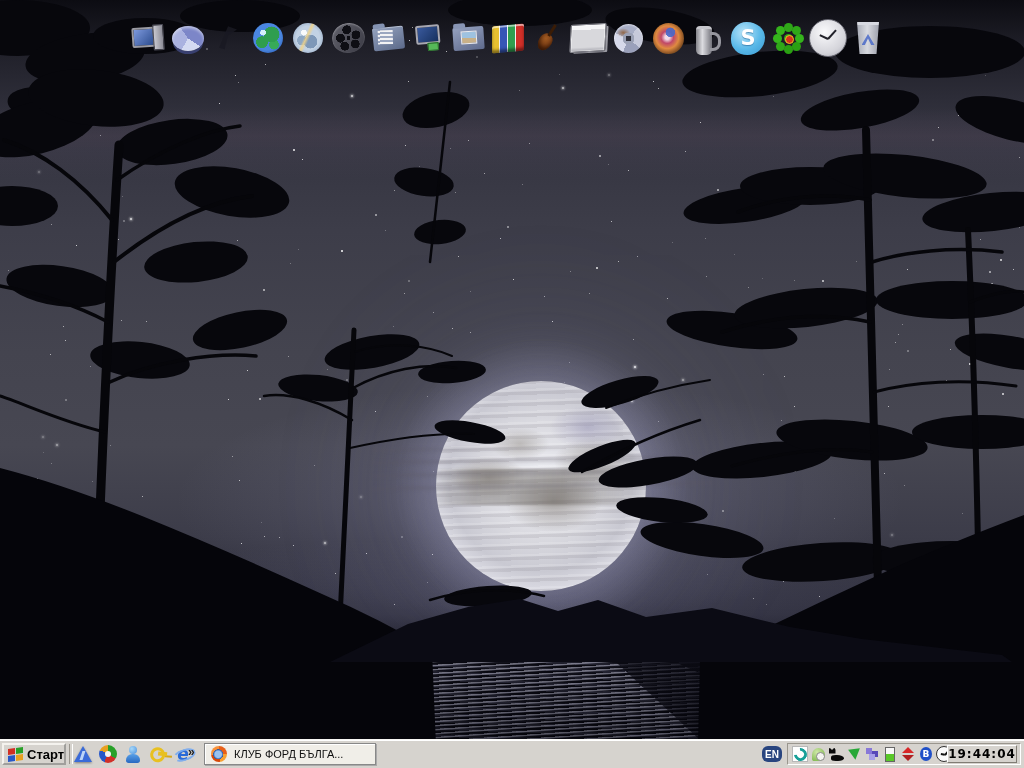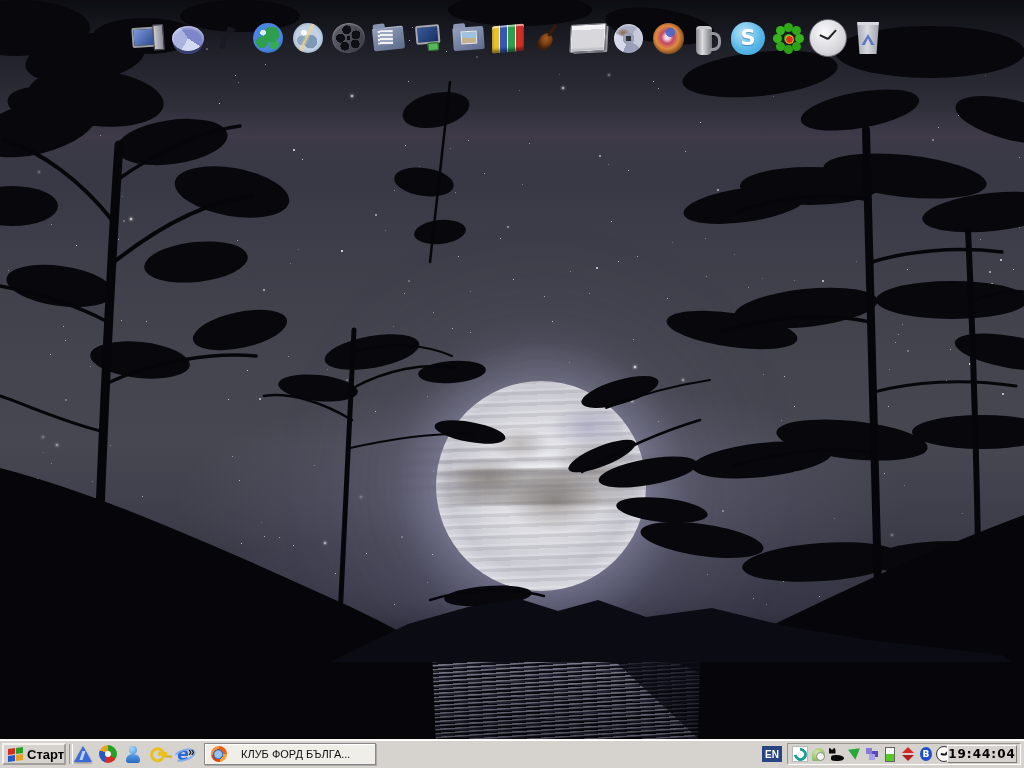--- a/index.html
+++ b/index.html
@@ -220,29 +220,29 @@
   .art-yellow-keys-icon::after{content:"";position:absolute;left:9px;top:8px;width:9px;height:4px;background:#e8c020;
     box-shadow:6px 2px 0 -1px #d8a818;transform:rotate(20deg);}
   .art-internet-explorer-icon{width:20px;height:20px;display:flex;align-items:center;justify-content:center;}
   .art-internet-explorer-icon .glyph{color:#2a6ad8;font-weight:bold;font-style:italic;font-size:17px;line-height:1;
     font-family:"DejaVu Sans",sans-serif;}
   .art-internet-explorer-icon::after{content:"";position:absolute;left:0;top:5px;width:19px;height:8px;border-radius:50%;
     border:2px solid rgba(120,170,240,.9);border-left-color:rgba(0,0,0,0);transform:rotate(-18deg);}
 
   .task-button{position:absolute;left:204px;top:3px;width:172px;height:22px;box-sizing:border-box;
     background:#f0eee8;border:1px solid #888;box-shadow:inset 1px 1px 0 #fff,1px 1px 0 #aaa;
-    display:flex;align-items:center;gap:14px;padding:0 6px;cursor:pointer;}
+    display:flex;align-items:center;gap:7px;padding:0 6px;cursor:pointer;}
   .task-title{font-size:11px;color:#101010;white-space:nowrap;overflow:hidden;text-overflow:ellipsis;}
   .art-firefox-icon{width:16px;height:16px;border-radius:50%;flex:0 0 auto;
     background:
       radial-gradient(circle at 45% 52%, #9ac2f0 0 27%, #2a5aa8 40%, rgba(0,0,0,0) 43%),
       conic-gradient(#e86018 0 90deg,#f8a030 90deg 170deg,#d84808 170deg 260deg,#f89038 260deg 360deg);}
 
   .lang-badge{position:absolute;right:242px;top:6px;width:20px;height:16px;background:#29457f;color:#fff;
-    font-size:10px;font-weight:bold;display:flex;align-items:center;justify-content:center;cursor:pointer;}
+    font-size:10px;font-weight:bold;display:flex;align-items:center;justify-content:center;cursor:pointer;border-radius:6px;}
   .tray{position:absolute;right:3px;top:3px;width:234px;height:22px;box-sizing:border-box;
     border:1px solid;border-color:#9a968e #fff #fff #9a968e;background:#d6d3ce;
     display:flex;align-items:center;padding-left:4px;}
   .tray-icons{display:flex;align-items:center;gap:2px;}
   .tray-item{width:16px;height:16px;position:relative;display:flex;align-items:center;justify-content:center;cursor:pointer;}
   .tray-clock{position:absolute;right:3px;top:1px;height:18px;width:70px;box-sizing:border-box;
     border:1px solid;border-color:#fff #807c74 #807c74 #fff;background:#d6d3ce;
     display:flex;align-items:center;justify-content:center;
     font-family:"DejaVu Sans",sans-serif;font-size:12px;font-weight:bold;color:#000;letter-spacing:1px;cursor:default;}
 

